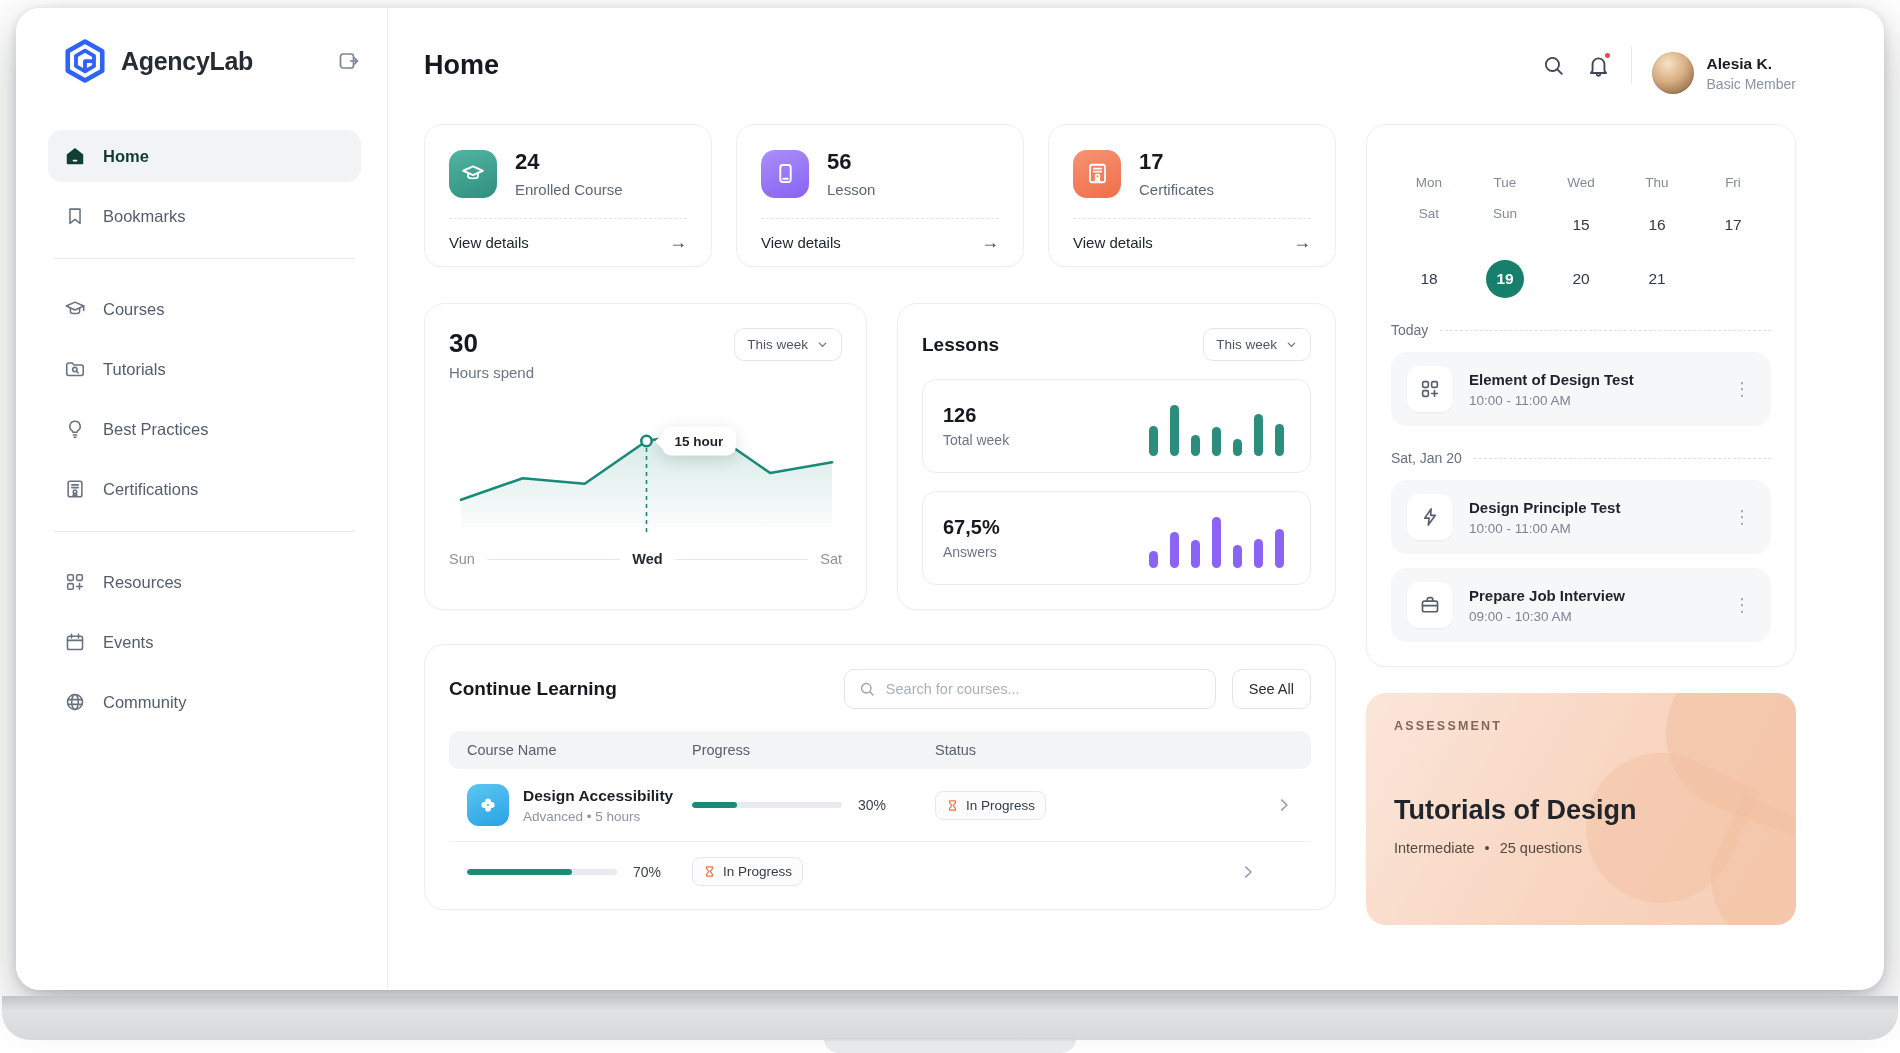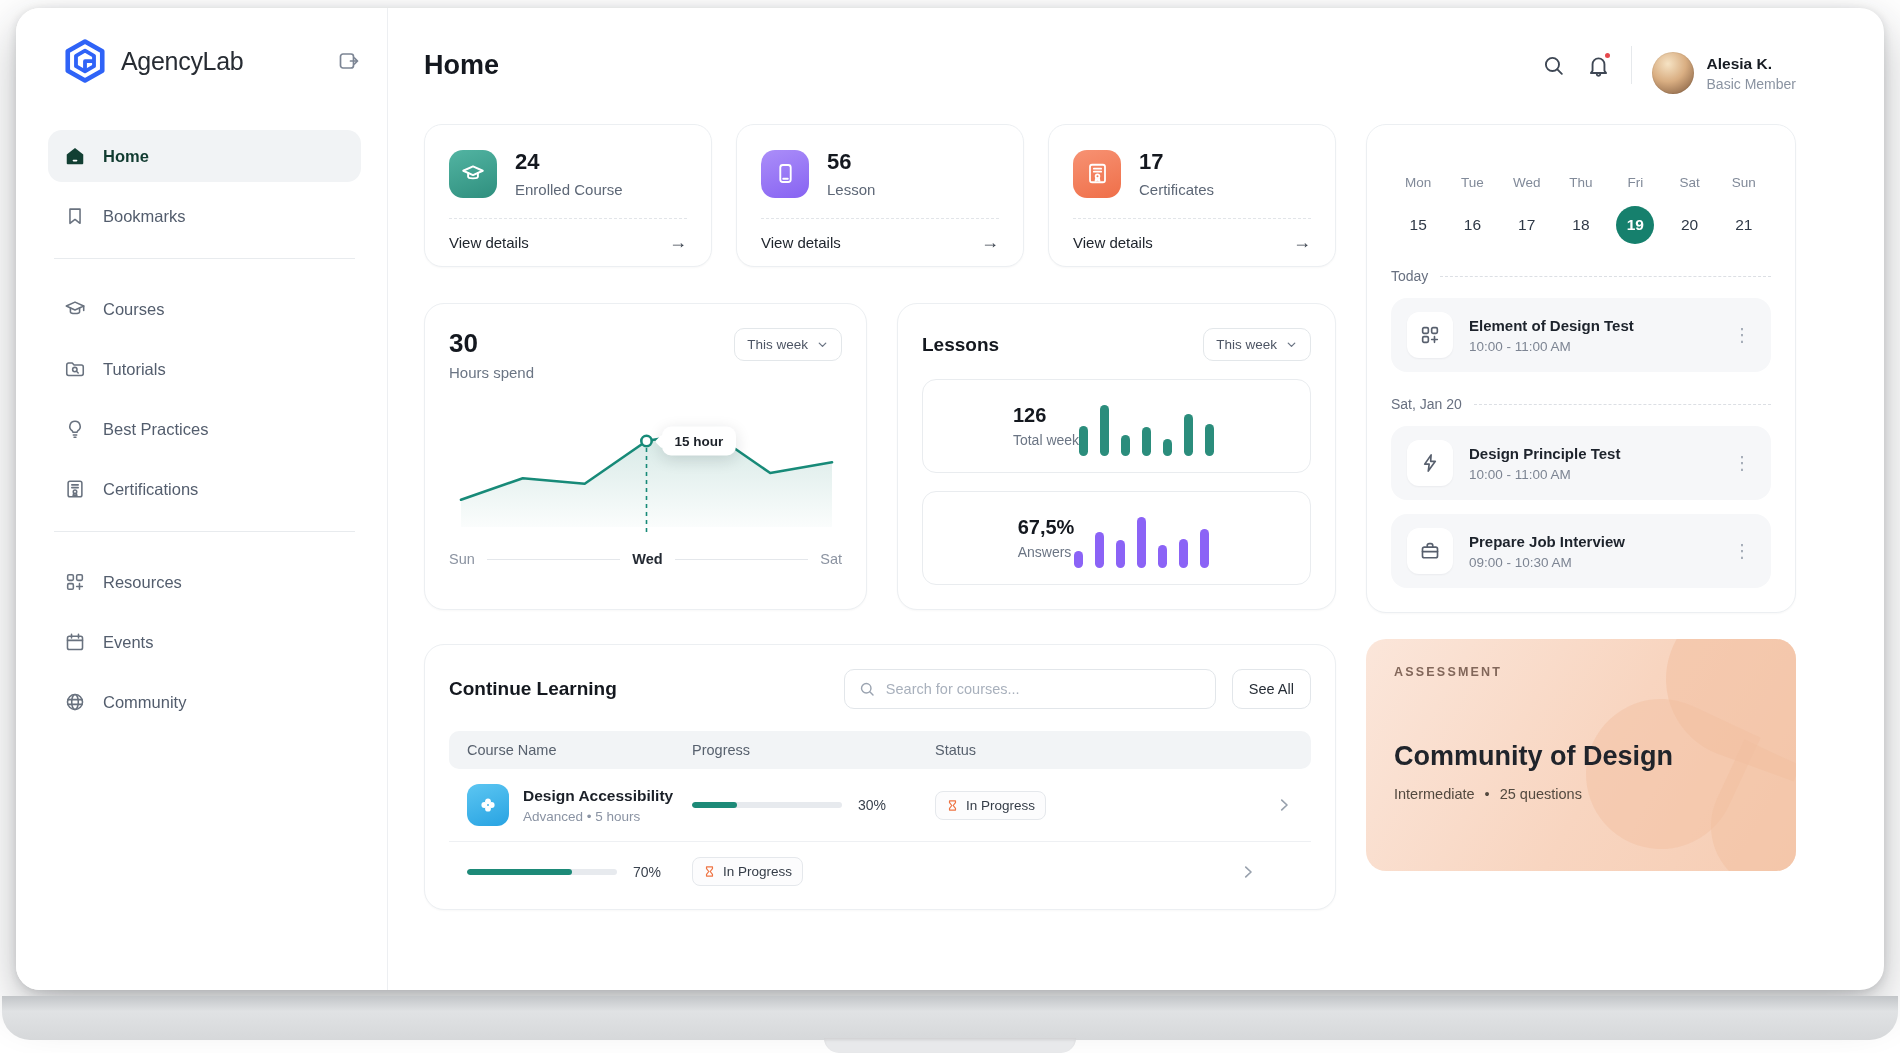--- a/index.html
+++ b/index.html
@@ -19,21 +19,21 @@
   }
   .notch {
     position:absolute; left:50%; transform:translateX(-50%); bottom:0; width:252px; height:15px;
     background:#e8e9eb; border-radius:0 0 16px 16px; box-shadow:inset 0 2px 3px rgba(0,0,0,.10);
   }
 
   
   .sidebar { width:372px; flex:none; border-right:1px solid #edeff2; padding:30px 26px 0 32px; background:#fff; }
   .logo-row { display:flex; align-items:center; gap:13px; padding-left:14px; margin-bottom:46px; }
   .logo-mark { width:46px; height:46px; flex:none; }
-  .brand { font-size:25px; font-weight:400; color:#272c33; letter-spacing:-.3px; flex:1; }
+  .brand { font-size:25px; font-weight:700; color:#272c33; letter-spacing:-.3px; flex:1; }
   .collapse-btn { color:#7c8594; cursor:pointer; display:flex; }
   .nav-item {
     display:flex; align-items:center; gap:17px; height:52px; padding:0 16px; margin-bottom:8px;
     border-radius:14px; color:#535d6d; font-size:16.5px; cursor:pointer;
   }
   .nav-item svg { color:#69727f; }
   .nav-item.active { background:#f1f3f5; color:#113b30; font-weight:700; }
   .nav-item.active svg { color:#123f33; }
   .nav-divider { border-top:1px solid #e8ebee; margin:16px 6px 24px; }
 
@@ -83,21 +83,21 @@
   .hours-chart svg { display:block; }
   .tooltip { position:absolute; left:212px; top:30px; transform:translateY(-50%); background:#fff; border-radius:9px; padding:7px 13px; font-size:13.5px; font-weight:700; color:#1c2128; box-shadow:0 4px 16px rgba(20,25,35,.14); white-space:nowrap; }
   .tooltip::before { content:""; position:absolute; left:-5px; top:50%; transform:translateY(-50%) rotate(45deg); width:10px; height:10px; background:#fff; border-radius:2px; }
   .axis-row { display:flex; align-items:center; gap:12px; margin-top:14px; font-size:14.5px; color:#8b93a1; }
   .axis-row .axis-line { flex:1; height:1px; background:#e4e7eb; }
   .axis-mid { color:#232932; font-weight:700; }
 
   .lessons-panel { flex:1; padding:24px; }
   .lessons-head { display:flex; align-items:center; justify-content:space-between; }
   .panel-title { font-size:19px; font-weight:700; color:#14181f; }
-  .mini-card { border:1px solid #e9ecef; border-radius:14px; padding:16px 20px; display:flex; align-items:flex-end; justify-content:center; margin-top:18px; height:94px; }
+  .mini-card { border:1px solid #e9ecef; border-radius:14px; padding:16px 20px; display:flex; align-items:flex-end; justify-content:space-between; margin-top:18px; height:94px; }
   .mini-left { align-self:center; }
   .mini-value { font-size:20px; font-weight:700; color:#14181f; }
   .mini-label { font-size:14px; color:#6b7584; margin-top:5px; }
   .bars { display:flex; align-items:flex-end; gap:12px; height:58px; margin-right:6px; }
   .bars .bar { width:9px; border-radius:5px; }
   .bars-teal .bar { background:#2b8d7c; }
   .bars-purple .bar { background:#8b63f6; }
 
   
   .learning-panel { padding:24px 24px 8px; }
@@ -120,21 +120,21 @@
   .prog-label { font-size:14px; color:#3a424e; }
   .status-badge { display:inline-flex; align-items:center; gap:7px; border:1px solid #e5e8ec; background:#fcfcfd; border-radius:8px; padding:6px 10px; font-size:13.5px; color:#343c47; }
   .row-chevron { color:#98a1ad; display:flex; justify-content:flex-end; }
 
   
   .calendar-panel { padding:24px; }
   .cal-head { display:flex; align-items:center; justify-content:space-between; }
   .cal-month { font-size:19px; font-weight:700; color:#14181f; }
   .cal-nav { display:flex; gap:10px; }
   .cal-nav-btn { width:28px; height:28px; border-radius:50%; border:1px solid #e5e8ec; background:#fff; display:flex; align-items:center; justify-content:center; font-size:15px; color:#434b57; cursor:pointer; line-height:1; }
-  .cal-grid { display:grid; grid-template-columns:repeat(7,1fr); text-align:center; margin-top:26px; row-gap:16px; }
+  .cal-grid { display:grid; grid-template-columns:repeat(5,1fr); text-align:center; margin-top:26px; row-gap:16px; }
   .day-name { font-size:13.5px; color:#818a99; }
   .date-cell { height:38px; display:flex; align-items:center; justify-content:center; font-size:15.5px; color:#2f3947; cursor:pointer; }
   .date-cell .date-inner { width:38px; height:38px; display:flex; align-items:center; justify-content:center; border-radius:50%; }
   .date-cell.selected .date-inner { background:#16806d; color:#fff; font-weight:700; }
   .group-label { display:flex; align-items:center; gap:12px; margin-top:24px; font-size:14px; color:#687080; }
   .group-label .dash { flex:1; border-top:1.5px dashed #dcdfe4; }
   .event-card { margin-top:14px; background:#f6f7f9; border-radius:16px; padding:14px 16px; display:flex; align-items:center; gap:16px; cursor:pointer; }
   .event-tile { width:46px; height:46px; border-radius:12px; background:#fff; flex:none; display:flex; align-items:center; justify-content:center; color:#575f6d; box-shadow:0 1px 2px rgba(16,24,40,.05); }
   .event-title { font-size:15px; font-weight:700; color:#1d232c; }
   .event-time { font-size:13.5px; color:#7d8593; margin-top:5px; }
@@ -595,21 +595,21 @@
               </div>
               <span class="kebab">⋮</span>
             </div>
           </div>
 
           <div class="assessment-card">
             <div class="petal p1"></div>
             <div class="petal p2"></div>
             <div class="petal p3"></div>
             <div class="assess-eyebrow">ASSESSMENT</div>
-            <div class="assess-title">Community of Design</div>
+            <div class="assess-title">Tutorials of Design</div>
             <div class="assess-meta">
               <span>Intermediate</span>
               <span>•</span>
               <span>25 questions</span>
             </div>
           </div>
         </div>
       </div>
     </main>
   </div>

